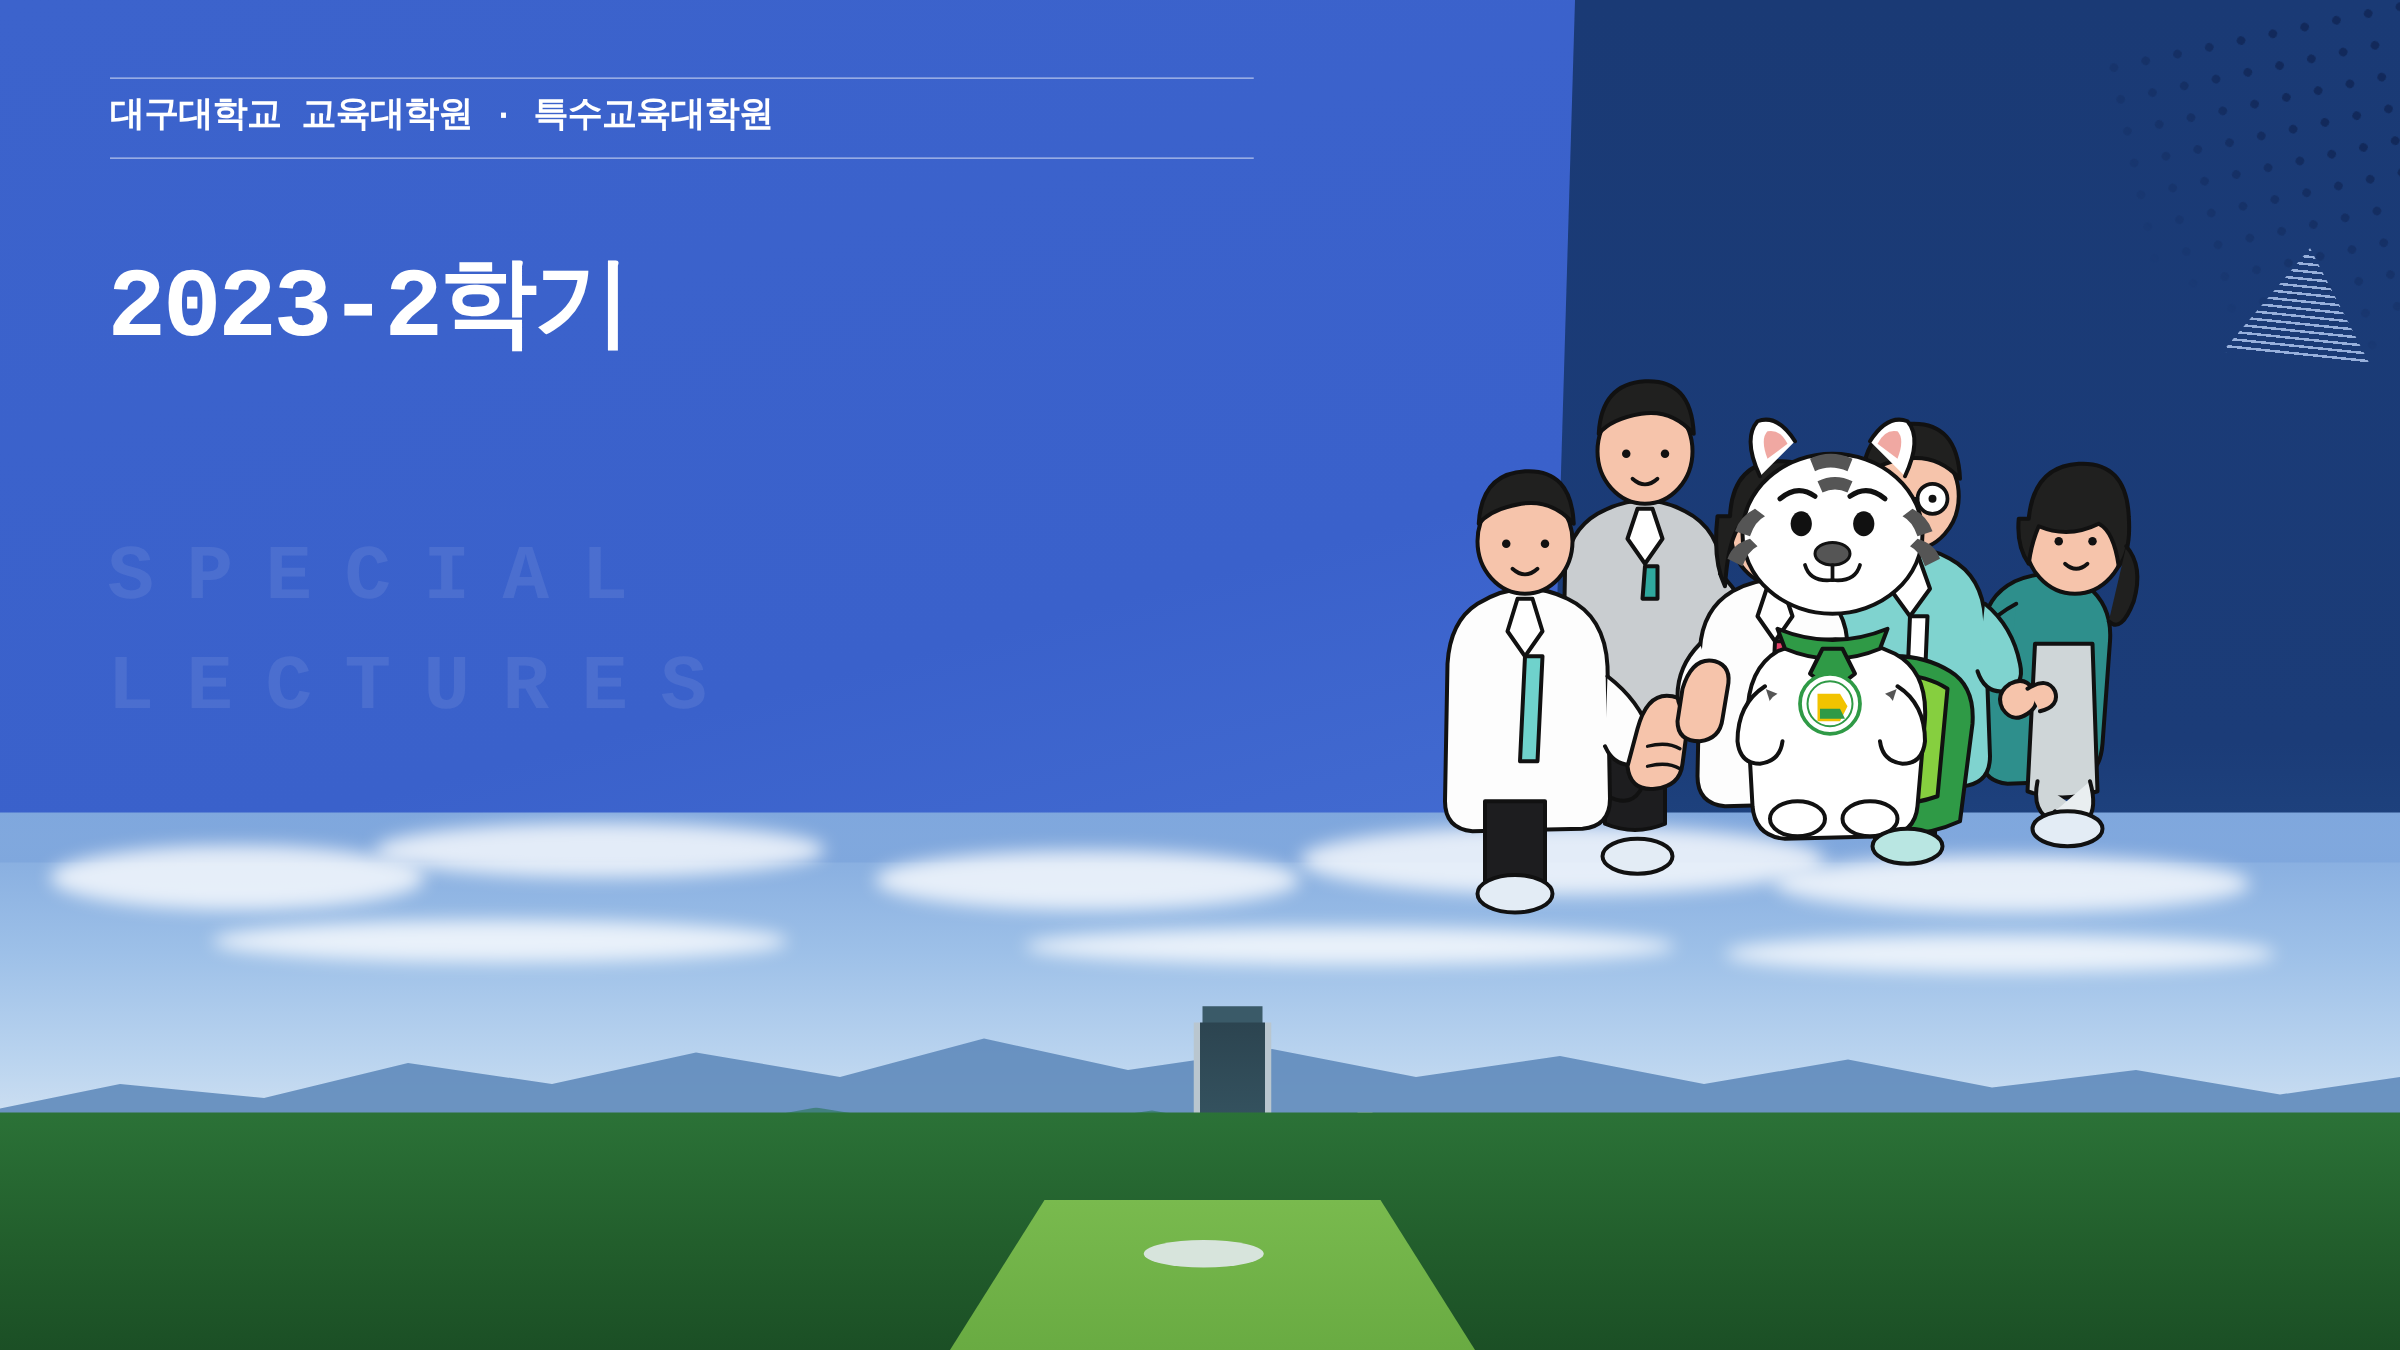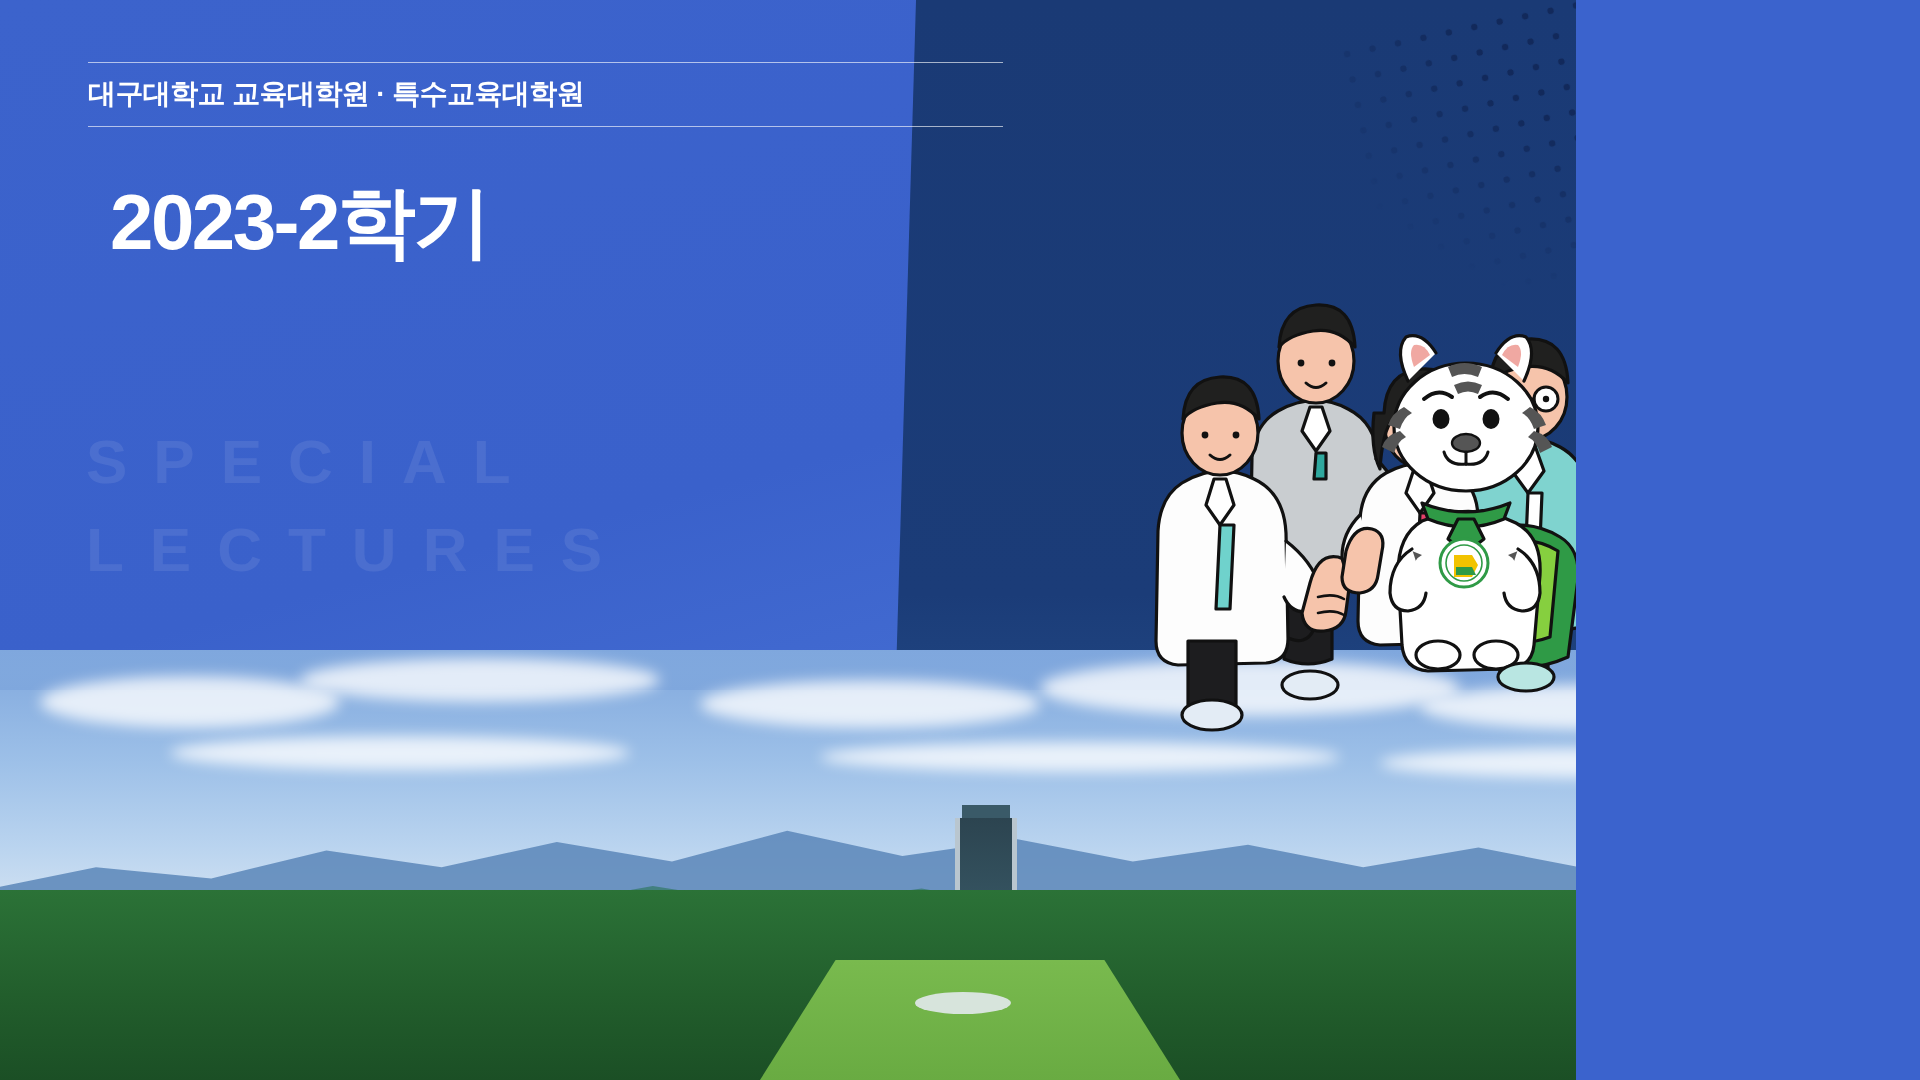--- a/index.html
+++ b/index.html
@@ -2,21 +2,21 @@
 <html><head>
 <meta charset="utf-8">
 <style>
   * { margin:0; padding:0; box-sizing:border-box; }
   html,body { width:1920px; height:1080px; overflow:hidden; }
   body {
     font-family:"Liberation Sans", "DejaVu Sans", sans-serif;
     background:#3b63cd;
   }
 
-  #stage { position:relative; width:1576px; height:1080px; overflow:hidden; }
+  #stage { position:relative; width:1920px; height:1080px; overflow:hidden;font-family:Liberation Mono, monospace; }
 
   
   .bg-left{
     position:absolute; inset:0;
     background:linear-gradient(165deg,#3c63cc 0%,#3a61cb 45%,#4a74d6 78%,#7ea2e4 100%);
   }
 
   
   .bg-right{
     position:absolute; top:0; right:0; width:700px; height:100%;
@@ -114,21 +114,21 @@
   .kicker{
     position:absolute; left:88px; top:62px; width:915px;
     border-top:1.6px solid rgba(255,255,255,.62);
     border-bottom:1.6px solid rgba(255,255,255,.62);
     padding:17px 0 18px 0;
   }
   .kicker-text{
     color:#ffffff; font-size:28px; font-weight:700; letter-spacing:-0.6px; line-height:1;
   }
 
-  .headline{ position:absolute; left:86px; top:176px;margin-left:24px; }
+  .headline{ position:absolute; left:86px; top:202px; }
   .headline .line{
     color:#ffffff; font-weight:800; font-size:78px; line-height:1.2;
     letter-spacing:-2.5px; white-space:nowrap;
   }
 
   .ghost{ position:absolute; left:86px; top:418px; }
   .ghost .gline{
     color:rgba(255,255,255,.085);
     font-size:62px; font-weight:800; letter-spacing:26px; line-height:1.42;
     white-space:nowrap;

